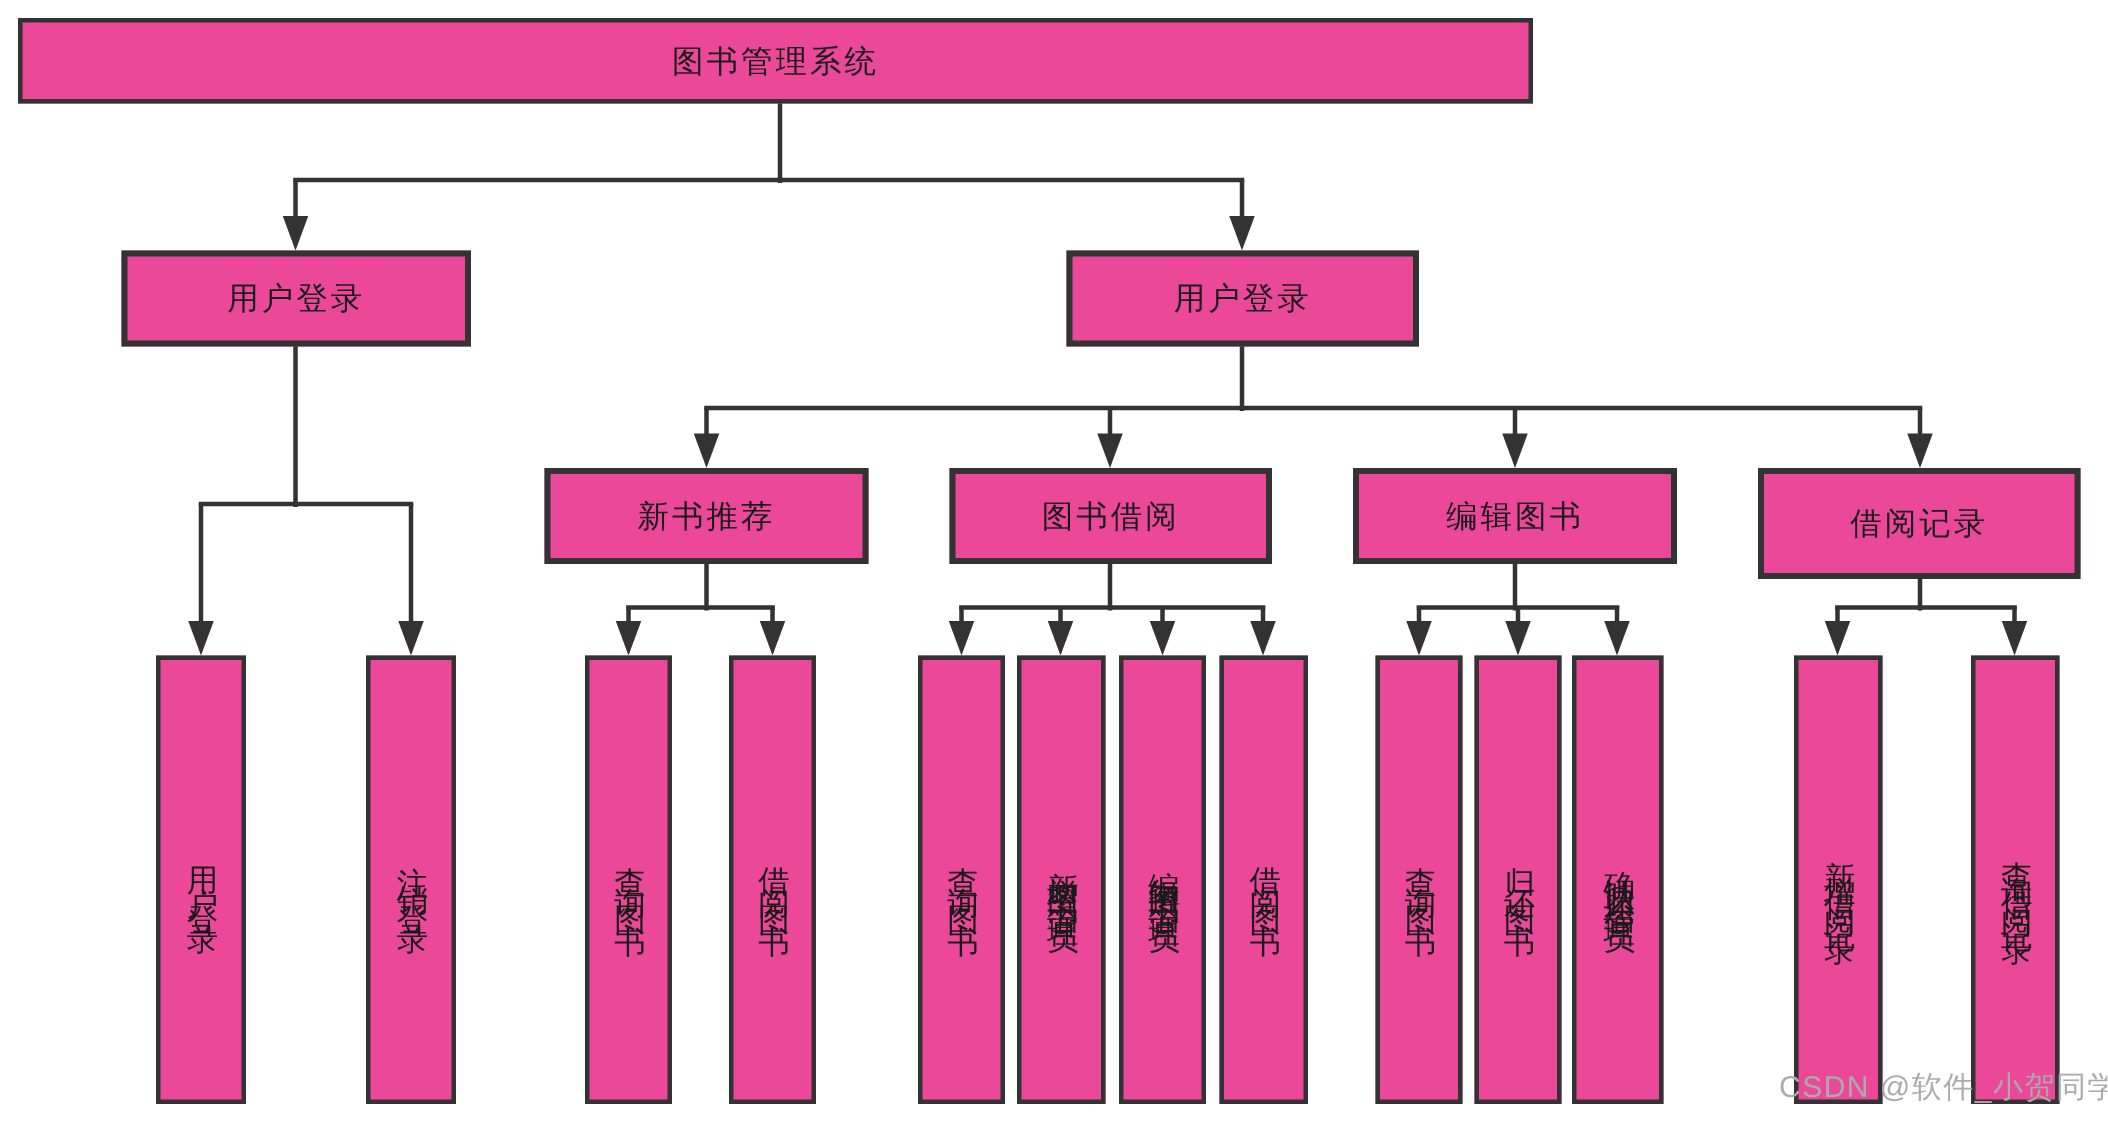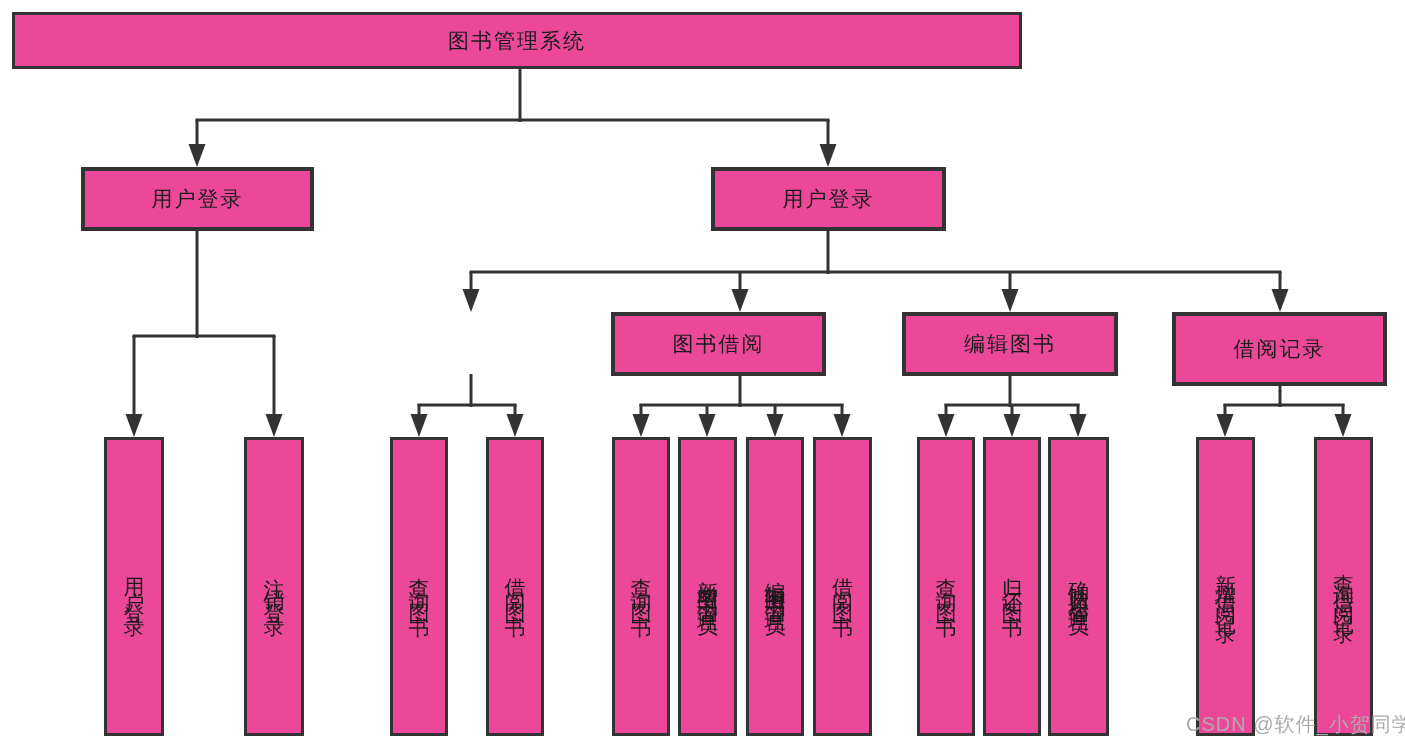--- a/index.html
+++ b/index.html
@@ -124,21 +124,24 @@
     <span class="hlabel">图书管理系统</span>
   </div>
 
   <div class="node thick" style="left:81px; top:167px; width:233px; height:64px;">
     <span class="hlabel">用户登录</span>
   </div>
   <div class="node thick" style="left:711px; top:167px; width:235px; height:64px;">
     <span class="hlabel">用户登录</span>
   </div>
 
-  <div class="node thick" style="left:611px; top:312px; width:215px; height:64px;">
+  <div class="node thick" style="left:363px; top:312px; width:216px; height:64px;">
+    <span class="hlabel">新书推荐</span>
+  </div>
+  <div class="node thick" style="left:633px; top:312px; width:215px; height:64px;">
     <span class="hlabel">图书借阅</span>
   </div>
   <div class="node thick" style="left:902px; top:312px; width:216px; height:64px;">
     <span class="hlabel">编辑图书</span>
   </div>
   <div class="node thick" style="left:1172px; top:312px; width:215px; height:74px;">
     <span class="hlabel">借阅记录</span>
   </div>
 
   <div class="node" style="left:104px; top:437px; width:60px; height:299px;">

